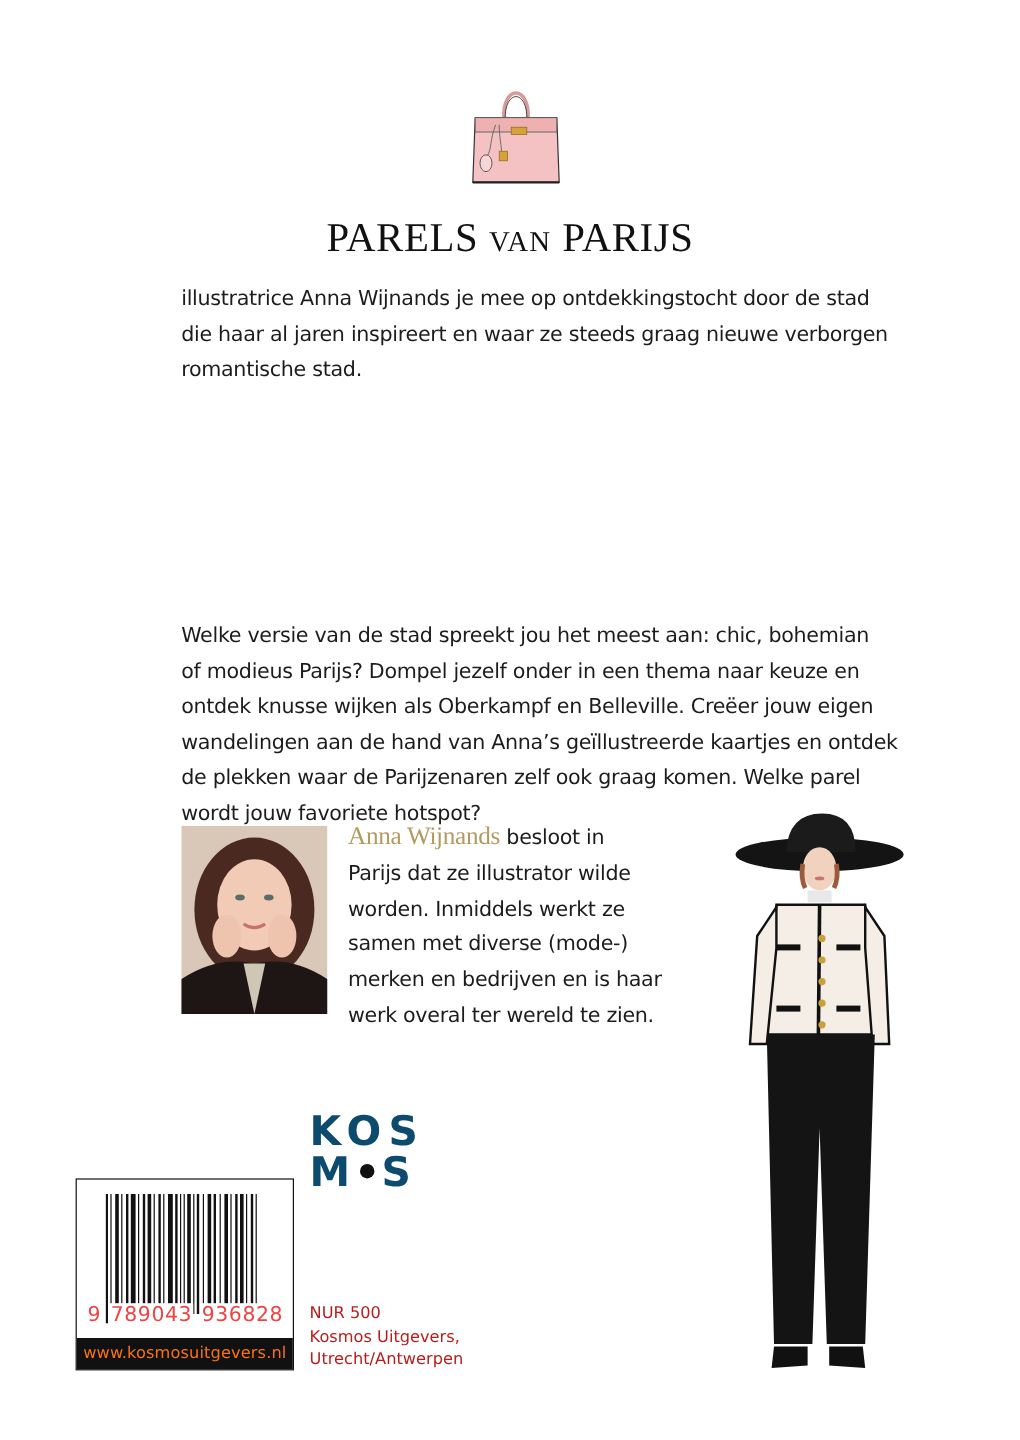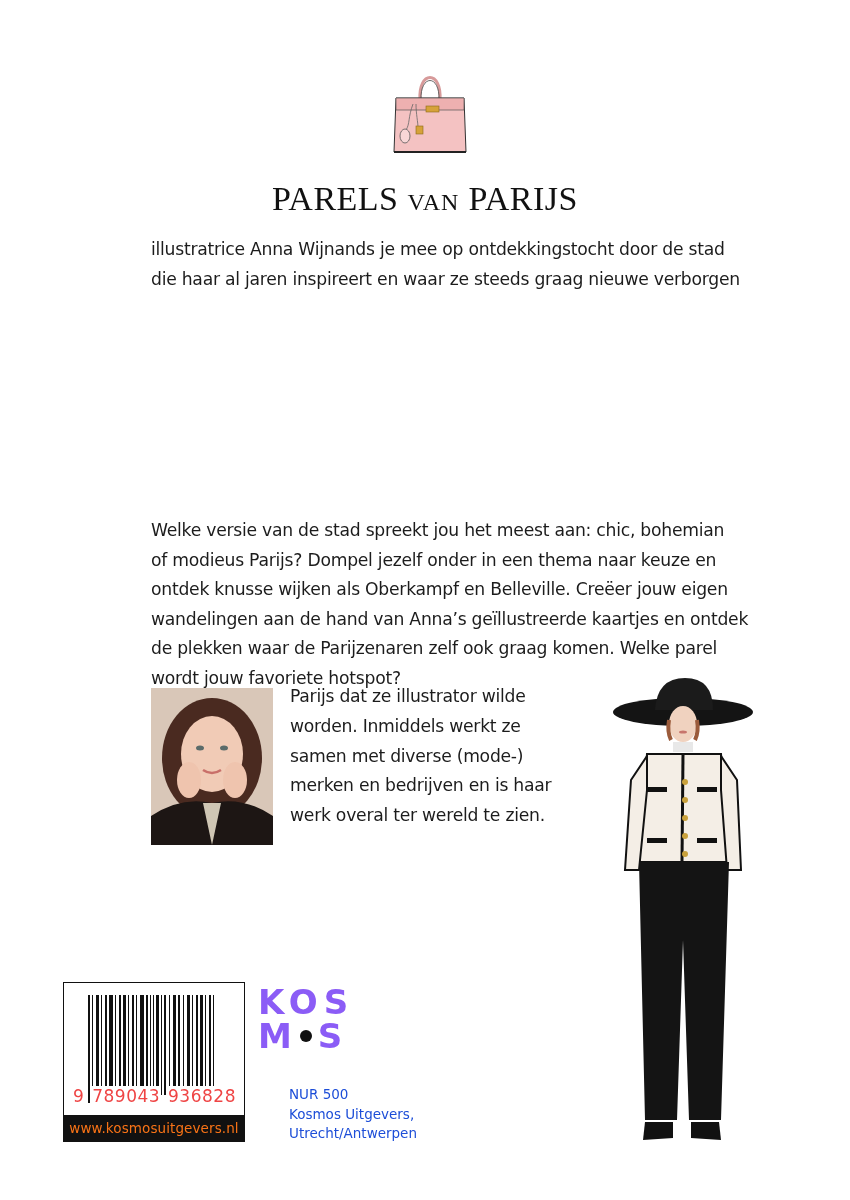--- a/index.html
+++ b/index.html
@@ -29,27 +29,27 @@
 
   .barcode-box { position:absolute; left:63px; top:982px; width:182px; height:160px;
                  border:1.5px solid #111; box-sizing:border-box; background:#fff; }
   .barcode-bars { position:absolute; left:24px; top:12px; width:130px; height:108px; }
   .isbn { position:absolute; left:8px; top:103px; font-size:17px; letter-spacing:0.5px;
           font-family:"DejaVu Sans", sans-serif; color:#ef4444; background:transparent; }
   .isbn span { background:#fff; padding:0 1px; }
   .url-bar { position:absolute; left:0; bottom:0; width:100%; height:26px; background:#111;
              color:#f97316; font-size:13.5px; line-height:26px; text-align:center; letter-spacing:0.1px; }
 
-  .kosmos { position:absolute; left:258px; top:985px; width:95px; font-family:"DejaVu Sans", sans-serif;
-            font-weight:bold; font-size:34px; line-height:34px; letter-spacing:6px; color:#8b5cf6; }
+  .kosmos { position:absolute; left:258px; top:926px; width:95px; font-family:"DejaVu Sans", sans-serif;
+            font-weight:bold; font-size:34px; line-height:34px; letter-spacing:6px; color:#0c4a6e; }
   .kosmos .row { display:block; white-space:nowrap; }
   .kosmos .dot { display:inline-block; width:12px; height:12px; border-radius:50%; background:#111;
                  vertical-align:middle; margin:0 6px 6px 2px; }
 
-  .publisher { position:absolute; left:258px; top:1085px; font-size:13.5px; line-height:19.5px; color:#1d4ed8;margin-left:31px; }
+  .publisher { position:absolute; left:258px; top:1085px; font-size:13.5px; line-height:19.5px; color:#b91c1c; }
   .publisher .line { display:block; white-space:nowrap; }
 </style>
 </head>
 <body>
 
 <div class="bag">
   <svg width="84" height="96" viewBox="0 0 84 96">
     <path d="M32 38 C30 8, 54 8, 52 38" fill="none" stroke="#d79a9a" stroke-width="3"></path>
     <path d="M33 38 C32 12, 52 12, 51 38" fill="none" stroke="#444" stroke-width="0.8"></path>
     <path d="M8 36 L76 36 L78 90 L6 90 Z" fill="#f4c2c2" stroke="#333" stroke-width="1"></path>
@@ -63,20 +63,21 @@
   </svg>
 </div>
 
 <div class="title">
   <span>PARELS </span><span class="small">VAN</span><span> PARIJS</span>
 </div>
 
 <div class="body-text" id="para1">
   <span class="line">illustratrice Anna Wijnands je mee op ontdekkingstocht door de stad</span>
   <span class="line">die haar al jaren inspireert en waar ze steeds graag nieuwe verborgen</span>
+  <span class="line">romantische stad.</span>
 </div>
 
 <div class="body-text" id="para2">
   <span class="line">Welke versie van de stad spreekt jou het meest aan: chic, bohemian</span>
   <span class="line">of modieus Parijs? Dompel jezelf onder in een thema naar keuze en</span>
   <span class="line">ontdek knusse wijken als Oberkampf en Belleville. Creëer jouw eigen</span>
   <span class="line">wandelingen aan de hand van Anna’s geïllustreerde kaartjes en ontdek</span>
   <span class="line">de plekken waar de Parijzenaren zelf ook graag komen. Welke parel</span>
   <span class="line">wordt jouw favoriete hotspot?</span>
 </div>
@@ -90,20 +91,21 @@
     <ellipse cx="73" cy="60" rx="4" ry="2.5" fill="#5b6b6a"></ellipse>
     <path d="M52 82 Q61 88 70 82" stroke="#c9706a" stroke-width="2.5" fill="none"></path>
     <ellipse cx="38" cy="92" rx="12" ry="18" fill="#efc4ae"></ellipse>
     <ellipse cx="84" cy="92" rx="12" ry="18" fill="#efc4ae"></ellipse>
     <path d="M0 157 L0 128 Q30 108 61 115 Q92 108 122 128 L122 157 Z" fill="#1d1614"></path>
     <path d="M52 115 L61 157 L70 115 Z" fill="#cfc6b4"></path>
   </svg>
 </div>
 
 <div class="author-bio">
+  <span class="line"><span class="author-name">Anna Wijnands</span><span> besloot in</span></span>
   <span class="line">Parijs dat ze illustrator wilde</span>
   <span class="line">worden. Inmiddels werkt ze</span>
   <span class="line">samen met diverse (mode-)</span>
   <span class="line">merken en bedrijven en is haar</span>
   <span class="line">werk overal ter wereld te zien.</span>
 </div>
 
 <div class="fashion">
   <svg width="190" height="480" viewBox="0 0 190 480">
 

